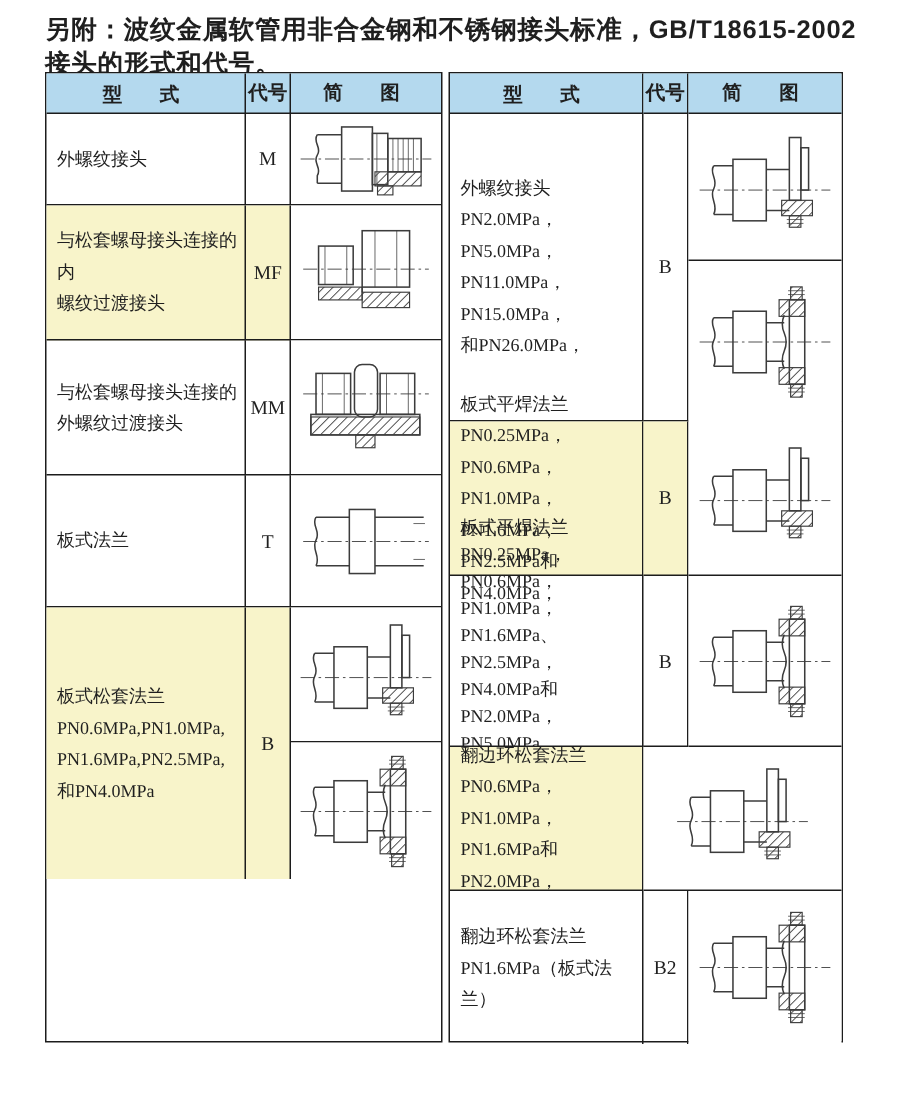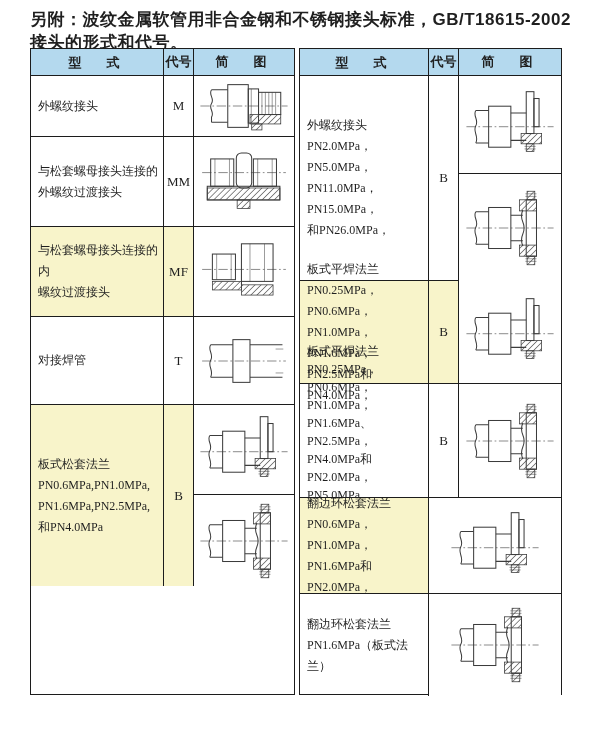--- a/index.html
+++ b/index.html
@@ -175,44 +175,44 @@
       <div class="cell type">外螺纹接头</div>
       <div class="cell code">M</div>
       <div class="cell diag">
           <svg class="fit" viewBox="0 0 110 90">
             <use href="#fit-m"></use>
           </svg>
         </div>
     </div>
 
 
+    <div class="row hl" style="height:90px">
+      <div class="cell type">与松套螺母接头连接的内
+螺纹过渡接头</div>
+      <div class="cell code">MF</div>
+      <div class="cell diag">
+          <svg class="fit" viewBox="0 0 110 90">
+            <use href="#fit-mf"></use>
+          </svg>
+        </div>
+    </div>
+
     <div class="row" style="height:90px">
       <div class="cell type">与松套螺母接头连接的
 外螺纹过渡接头</div>
       <div class="cell code">MM</div>
       <div class="cell diag">
           <svg class="fit" viewBox="0 0 110 90">
             <use href="#fit-mm"></use>
           </svg>
         </div>
     </div>
 
-    <div class="row hl" style="height:90px">
-      <div class="cell type">与松套螺母接头连接的内
-螺纹过渡接头</div>
-      <div class="cell code">MF</div>
-      <div class="cell diag">
-          <svg class="fit" viewBox="0 0 110 90">
-            <use href="#fit-mf"></use>
-          </svg>
-        </div>
-    </div>
-
     <div class="row" style="height:88px">
-      <div class="cell type">对接焊管</div>
+      <div class="cell type">板式法兰</div>
       <div class="cell code">T</div>
       <div class="cell diag">
           <svg class="fit" viewBox="0 0 110 90">
             <use href="#fit-t"></use>
           </svg>
         </div>
     </div>
 
     <div class="row hl" style="height:181px">
       <div class="cell type">板式松套法兰
@@ -297,20 +297,21 @@
       <div class="cell diag">
           <svg class="fit" viewBox="0 0 110 90">
             <use href="#fit-fa"></use>
           </svg>
         </div>
     </div>
 
     <div class="row" style="height:102px">
       <div class="cell type">翻边环松套法兰
 PN1.6MPa（板式法兰）</div>
+      <div class="cell code">B2</div>
       <div class="cell diag">
           <svg class="fit" viewBox="0 0 110 90">
             <use href="#fit-fb"></use>
           </svg>
         </div>
     </div>
   </div>
 
 </div>
 

